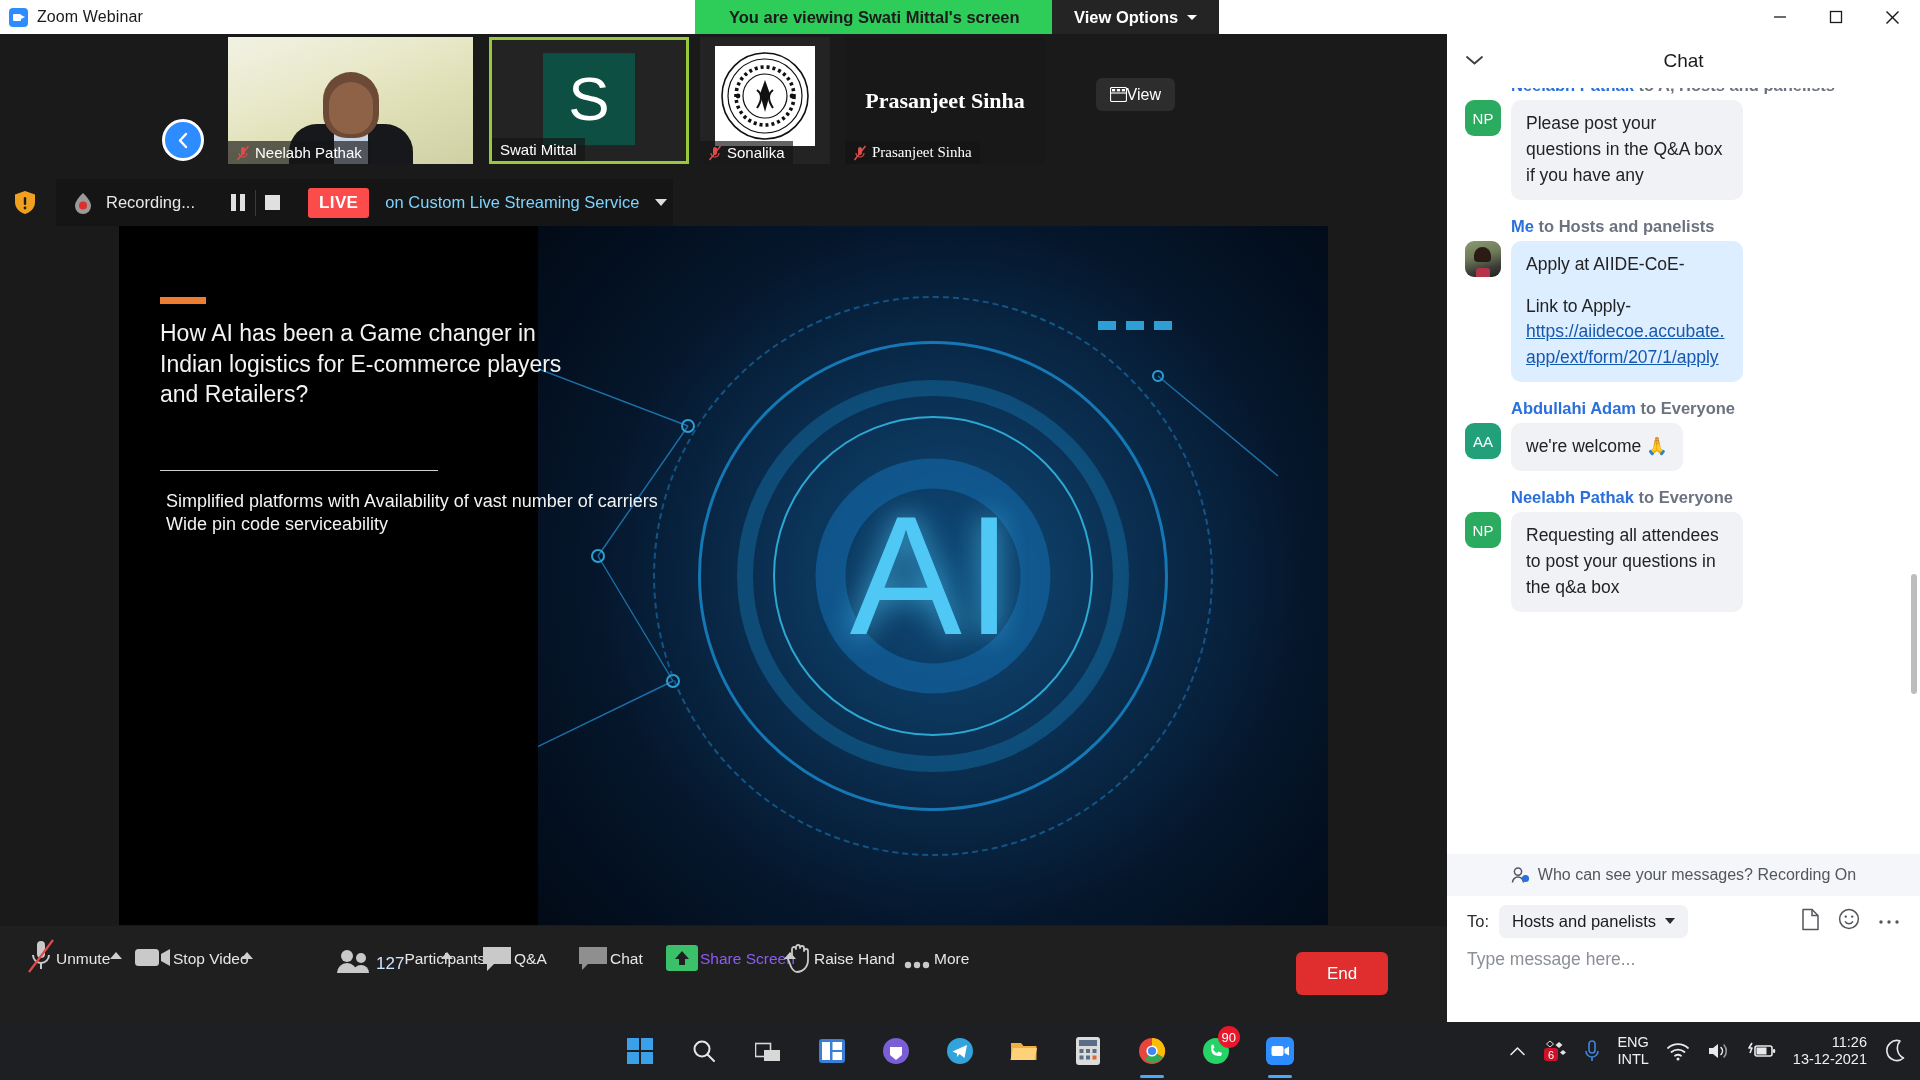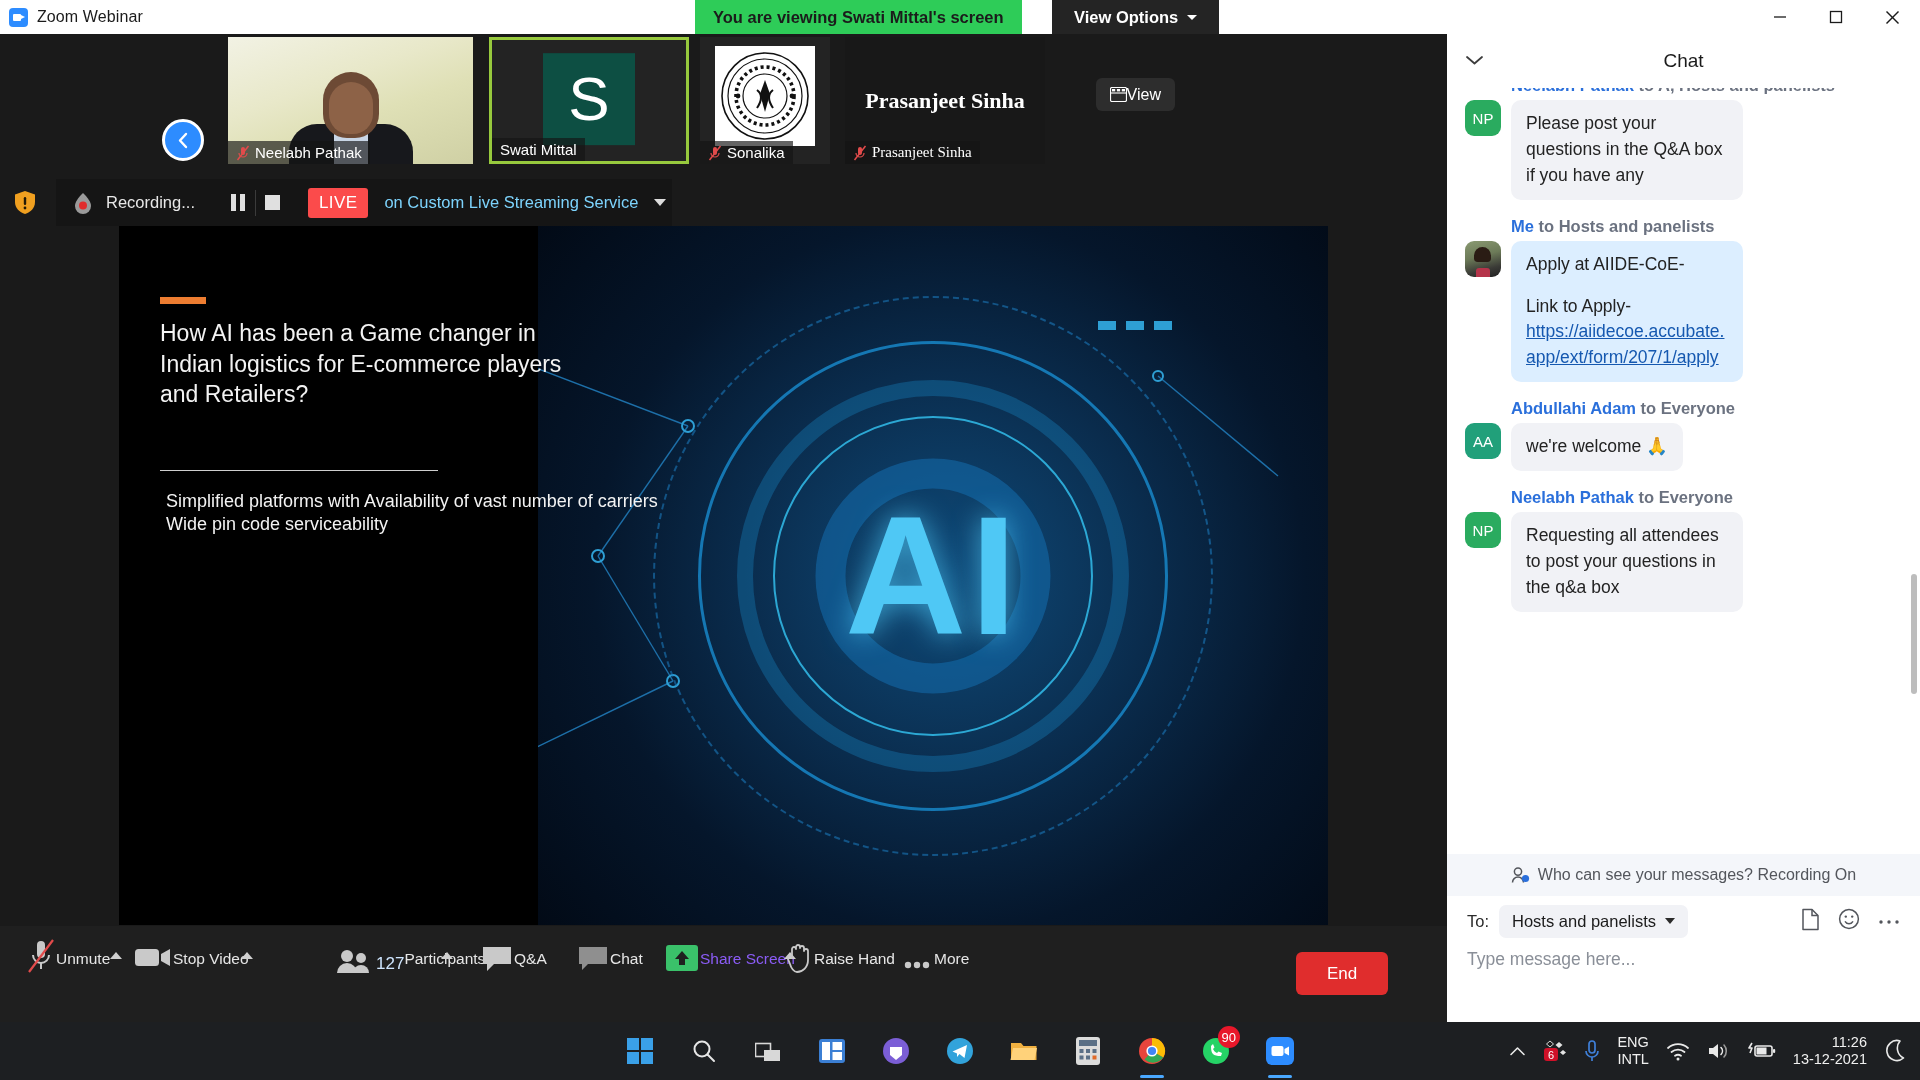--- a/index.html
+++ b/index.html
@@ -15,21 +15,21 @@
   .tb-logo { width:19px; height:19px; margin-left:9px; background:#2d8cff;
     border-radius:4px; position:relative; }
   .tb-logo::after { content:""; position:absolute; left:4px; top:6px; width:8px; height:7px;
     background:#fff; border-radius:1px; }
   .tb-logo::before { content:""; position:absolute; left:12px; top:7px;
     border-left:4px solid #fff; border-top:2.5px solid transparent;
     border-bottom:2.5px solid transparent; }
   .tb-title { margin-left:9px; font-size:16px; color:#1b1b1b; letter-spacing:.1px; }
 
   #tb-banner { position:absolute; left:695px; top:0; height:34px; background:#2ecc58;
-    display:flex; align-items:center; padding:0 18px; }
+    display:flex; align-items:center; padding:0 34px; }
   #tb-banner span { font-size:16.5px; font-weight:bold; color:#1b1b1b; }
 
   #tb-viewopts { position:absolute; left:1052px; top:0; height:34px; background:#242424;
     display:flex; align-items:center; gap:9px; padding:0 22px; cursor:pointer; }
   #tb-viewopts .vo-label { font-size:16.5px; font-weight:bold; color:#ffffff; }
   .chev-d { width:0;height:0; border-left:5px solid transparent;
     border-right:5px solid transparent; border-top:5px solid #fff; }
 
   .win-btns { position:absolute; right:0; top:0; height:34px; display:flex; }
   .win-btn { width:56px; height:34px; display:flex; align-items:center;
@@ -96,41 +96,41 @@
     margin-left:20px; padding:0 6px 0 14px;text-align:center; }
   .rec-dot { width:26px; height:26px; flex:none; }
   .rec-text { font-size:16.5px; color:#e8e8e8; margin-left:10px; margin-right:26px; }
   .rec-ctl { width:34px; height:30px; display:flex; align-items:center;
     justify-content:center; cursor:pointer; }
   .rec-sep { width:1px; height:26px; background:#3b3b3b; }
   .pause-b { display:flex; gap:4px; }
   .pause-b i { display:block; width:5px; height:17px; background:#e0e0e0; }
   .stop-b { width:15px; height:15px; background:#e0e0e0; }
   #live-badge { margin-left:18px; background:#fb4b4b; color:#fff; font-size:17px;
-    font-weight:normal; padding:5px 11px; border-radius:3px; letter-spacing:.4px; }
+    font-weight:bold; padding:5px 11px; border-radius:3px; letter-spacing:.4px; }
   #live-text { font-size:16.5px; color:#7dd3fc; margin-left:16px; }
   #live-chev { margin-left:16px; width:0;height:0; border-left:6px solid transparent;
     border-right:6px solid transparent; border-top:7px solid #ddd; cursor:pointer; }
 
   
   #stage { position:absolute; left:0; top:226px; width:1447px; height:700px;
     background:#1a1a1a; }
   #slide { position:absolute; left:119px; top:0; width:1209px; height:699px;
     background:#000; overflow:hidden; }
   #slide-art { position:absolute; right:0; top:0; width:790px; height:699px;
     background:radial-gradient(circle at 52% 50%, #0f4b7a 0%, #0a2c4d 38%, #05162b 66%, #020a16 100%); }
   .ring { position:absolute; left:50%; top:50%; transform:translate(-50%,-50%);
     border-radius:50%; }
   #r1 { width:560px;height:560px; border:2px dashed #1c7fc4; opacity:.55; }
   #r2 { width:470px;height:470px; border:3px solid #1a93d8; opacity:.75; }
   #r3 { width:392px;height:392px; border:16px solid rgba(26,150,216,.30); }
   #r4 { width:320px;height:320px; border:2px solid #35c6f4; opacity:.8; }
   #r5 { width:235px;height:235px; border:30px solid rgba(20,110,175,.55); }
   #ai-text { position:absolute; left:50%; top:50%; transform:translate(-50%,-50%);
-    font-size:168px; font-weight:bold; color:#4fc8f5; letter-spacing:4px;
+    font-size:168px; font-weight:normal; color:#4fc8f5; letter-spacing:4px;
     text-shadow:0 0 28px rgba(79,200,245,.75); }
   .nodes line { stroke:#1d6fa8; stroke-width:1.4; }
   .nodes circle { fill:none; stroke:#2e9fd4; stroke-width:2; }
 
   #slide-title { position:absolute; left:41px; top:71px; width:420px; }
   #accent-bar { width:46px; height:7px; background:#ed7d31; margin-bottom:14px; }
   #slide-title h1 { font-size:23px; line-height:1.33; font-weight:normal;
     color:#f3f3f3; }
   #slide-rule { position:absolute; left:41px; top:244px; width:278px; height:1px;
     background:#cfcfcf; }

